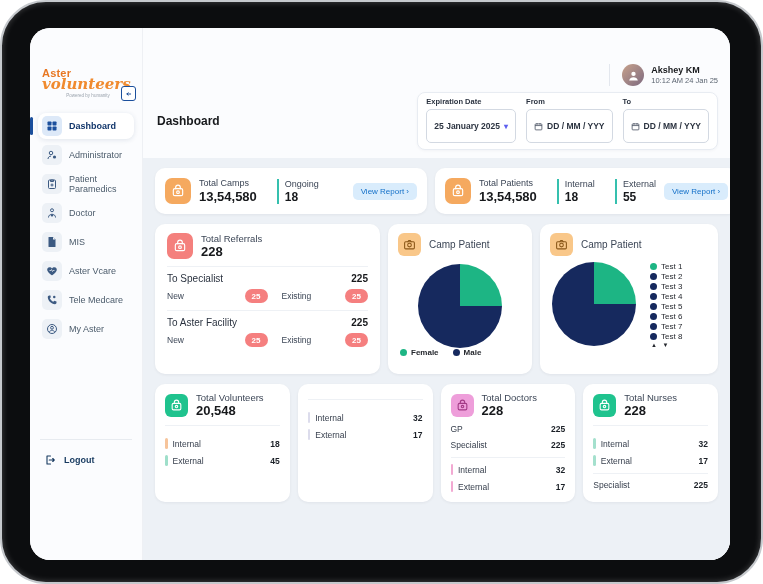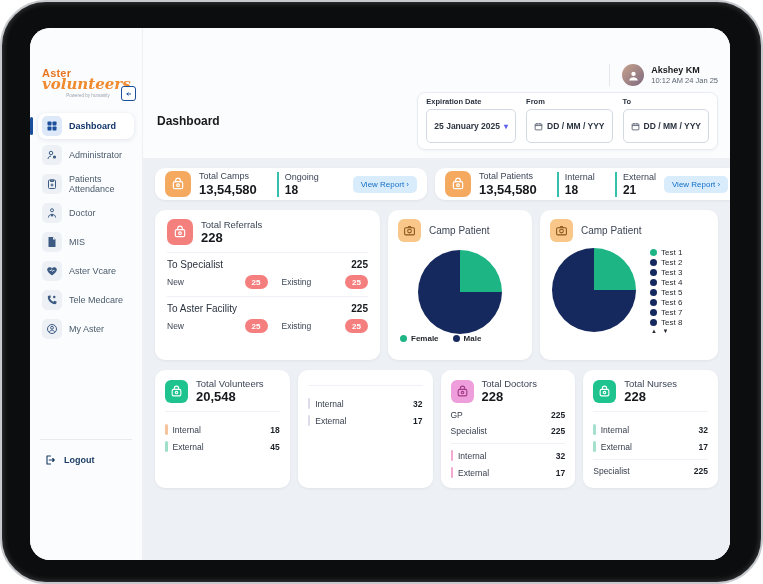--- a/index.html
+++ b/index.html
@@ -57,21 +57,21 @@
   .card { background:#fff; border-radius:10px; box-shadow:0 1px 3px rgba(16,24,40,.06); }
   .tile-lg { width:26px; height:26px; border-radius:7px; display:flex; align-items:center; justify-content:center; color:#fff; flex-shrink:0; }
   .tile-lg svg { width:14px; height:14px; }
   .tile-md { width:23px; height:23px; border-radius:6px; display:flex; align-items:center; justify-content:center; color:#fff; flex-shrink:0; }
   .tile-md svg { width:13px; height:13px; }
   .t-orange { background:#f5a95f; } .t-red { background:#f4807d; }
   .t-camp { background:#f9c789; color:#8a5718; }
   .t-para { color:#7a63d6; } .t-doc { color:#a33a86; }
 
   .row1 { display:grid; grid-template-columns:272px 1fr; gap:8px; }
-  .scard { display:flex; align-items:center; padding:12px 10px; height:32px; gap:8px; }
+  .scard { display:flex; align-items:center; padding:12px 10px; height:46px; gap:8px; }
   .scard .ctitle { font-size:9px; color:#3c4656; }
   .scard .cvalue { font-size:13px; font-weight:bold; color:#17191c; margin-top:1px; }
   .stat { margin-left:12px; padding-left:6px; border-left:2.5px solid #35c0ae; }
   .stat .ctitle { font-size:9px; color:#3c4656; }
   .stat .cvalue { font-size:12px; font-weight:bold; color:#17191c; }
   .view-report { margin-left:auto; background:#d9ecfc; color:#1470c8; font-size:8px; font-weight:normal; padding:4px 8px; border-radius:5px; border:none; cursor:pointer; white-space:nowrap; }
 
   .row2 { display:grid; grid-template-columns:225px 144px 1fr; gap:8px; height:150px; }
   .rcard { padding:9px 12px; display:flex; flex-direction:column; }
   .rhead { display:flex; align-items:center; gap:8px; }
@@ -164,21 +164,21 @@
           <span class="lbl">Administrator</span>
         </div>
         <div class="nav-item">
           <span class="tile">
               <svg viewBox="0 0 24 24" fill="none" stroke="currentColor" stroke-width="2">
                 <rect x="5" y="4" width="14" height="17" rx="2"></rect>
                 <path d="M9 4h6v3H9z"></path>
                 <path d="M12 11v6M9 14h6"></path>
               </svg>
             </span>
-          <span class="lbl">Patients Attendance</span>
+          <span class="lbl">Patient Paramedics</span>
         </div>
         <div class="nav-item">
           <span class="tile">
               <svg viewBox="0 0 24 24" fill="none" stroke="currentColor" stroke-width="2">
                 <circle cx="12" cy="6.5" r="3"></circle>
                 <path d="M5 21c0-4 3-6.5 7-6.5s7 2.5 7 6.5"></path>
                 <path d="M12 14.5v5M9.5 17h5"></path>
               </svg>
             </span>
           <span class="lbl">Doctor</span>
@@ -313,21 +313,21 @@
             <div>
               <div class="ctitle">Total Patients</div>
               <div class="cvalue">13,54,580</div>
             </div>
             <div class="stat">
               <div class="ctitle">Internal</div>
               <div class="cvalue">18</div>
             </div>
             <div class="stat">
               <div class="ctitle">External</div>
-              <div class="cvalue">21</div>
+              <div class="cvalue">55</div>
             </div>
             <button class="view-report">View Report ›</button>
           </div>
         </div>
 
         <div class="row2">
           <div class="card rcard">
             <div class="rhead">
               <span class="tile-lg t-red">
                   <svg viewBox="0 0 24 24">

